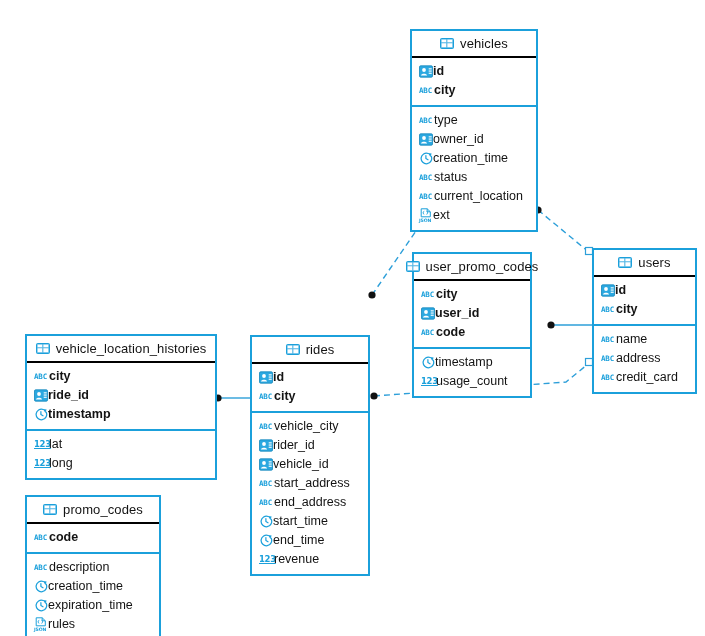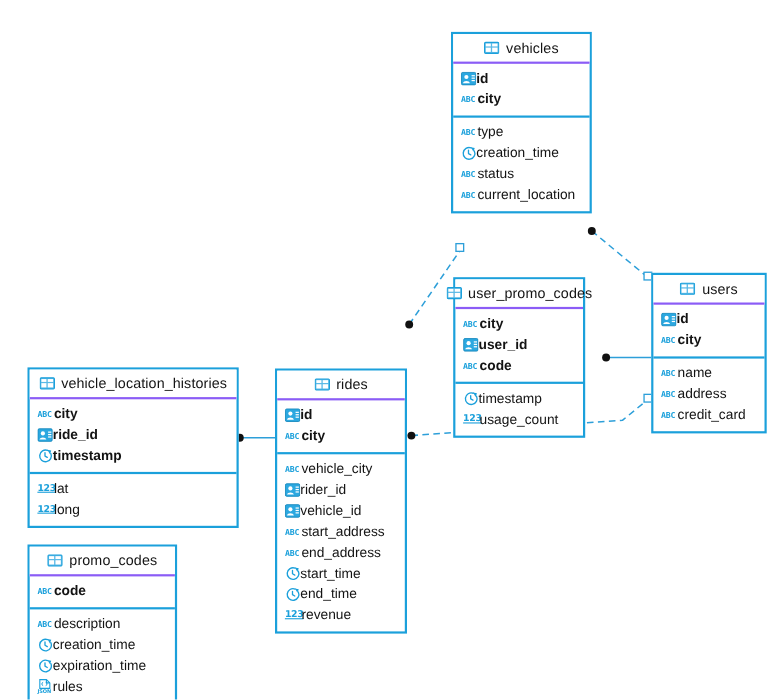--- a/index.html
+++ b/index.html
@@ -21,21 +21,21 @@
     border:2px solid #1ba0db;
     z-index:2;
   }
   .entity-header{
     box-sizing:border-box;
     height:27px;
     display:flex;
     align-items:center;
     justify-content:center;
     gap:6px;
-    border-bottom:2px solid #8b5cf6;
+    border-bottom:2px solid #000000;
     background:#ffffff;
     padding:0 6px;
   }
   .entity-title{
     font-size:13px;
     color:#131313;
     white-space:nowrap;
     letter-spacing:0.1px;
   }
   .field-group{
@@ -161,34 +161,59 @@
         </div>
       </div>
       <div class="field-group">
         <div class="field">
           <span class="abc-ico">ABC</span>
           <span class="field-label">type</span>
         </div>
         <div class="field">
           <span class="ticon">
             <svg viewBox="0 0 14 13">
+              <rect x="0.5" y="0.8" width="13" height="11.4" rx="1.2" fill="#2ca8e0" stroke="#1488bd" stroke-width="0.8"></rect>
+              <circle cx="5" cy="5" r="1.9" fill="#ffffff"></circle>
+              <path d="M1.9 10.6 C2.3 8.0 7.7 8.0 8.1 10.6 Z" fill="#ffffff"></path>
+              <rect x="9.7" y="3.3" width="3" height="1.1" fill="#ffffff"></rect>
+              <rect x="9.7" y="5.5" width="3" height="1.1" fill="#ffffff"></rect>
+              <rect x="9.7" y="7.7" width="3" height="1.1" fill="#ffffff"></rect>
+            </svg>
+          </span>
+          <span class="field-label">owner_id</span>
+        </div>
+        <div class="field">
+          <span class="ticon">
+            <svg viewBox="0 0 14 13">
               <path d="M12.2 4.2 A5.3 5.3 0 1 1 9.3 1.5" fill="none" stroke="#1ba0db" stroke-width="1.25" stroke-linecap="round"></path>
               <path d="M9.0 0.9 L12.6 1.6 L11.4 4.9 Z" fill="#1ba0db"></path>
               <path d="M6.9 3.6 L6.9 6.6 L9.0 7.8" fill="none" stroke="#1ba0db" stroke-width="1.2" stroke-linecap="round" stroke-linejoin="round"></path>
             </svg>
           </span>
           <span class="field-label">creation_time</span>
         </div>
         <div class="field">
           <span class="abc-ico">ABC</span>
           <span class="field-label">status</span>
         </div>
         <div class="field">
           <span class="abc-ico">ABC</span>
           <span class="field-label">current_location</span>
+        </div>
+        <div class="field">
+          <span class="json-ico">
+            <svg viewBox="0 0 14 13" style="position:absolute;left:0;top:-1px;width:14px;height:13px;">
+              <path d="M2.2 0.8 h6.0 l3.1 3.0 v5.0 h-9.1 Z" fill="#ffffff" stroke="#1ba0db" stroke-width="1"></path>
+              <path d="M8.2 0.8 v3.0 h3.1" fill="none" stroke="#1ba0db" stroke-width="1"></path>
+              <path d="M5.2 3.2 c-1.1 0 -0.3 1.6 -1.4 1.6 c1.1 0 0.3 1.6 1.4 1.6" fill="none" stroke="#1ba0db" stroke-width="0.85"></path>
+              <path d="M7.6 3.2 c1.1 0 0.3 1.6 1.4 1.6 c-1.1 0 -0.3 1.6 -1.4 1.6" fill="none" stroke="#1ba0db" stroke-width="0.85"></path>
+            </svg>
+            <span class="jtxt">JSON</span>
+          </span>
+          <span class="field-label">ext</span>
         </div>
       </div>
     </div>
     <div class="entity" style="left: 412px; top: 252px; width: 120px;">
       <div class="entity-header">
         <span class="ticon">
           <svg viewBox="0 0 14 13">
             <rect x="0.5" y="1.5" width="13" height="10" rx="1" fill="#5ab9e6" stroke="#1ba0db"></rect>
             <rect x="1.6" y="2.6" width="4.6" height="2.6" fill="#ffffff"></rect>
             <rect x="7.4" y="2.6" width="4.9" height="2.6" fill="#ffffff"></rect>

